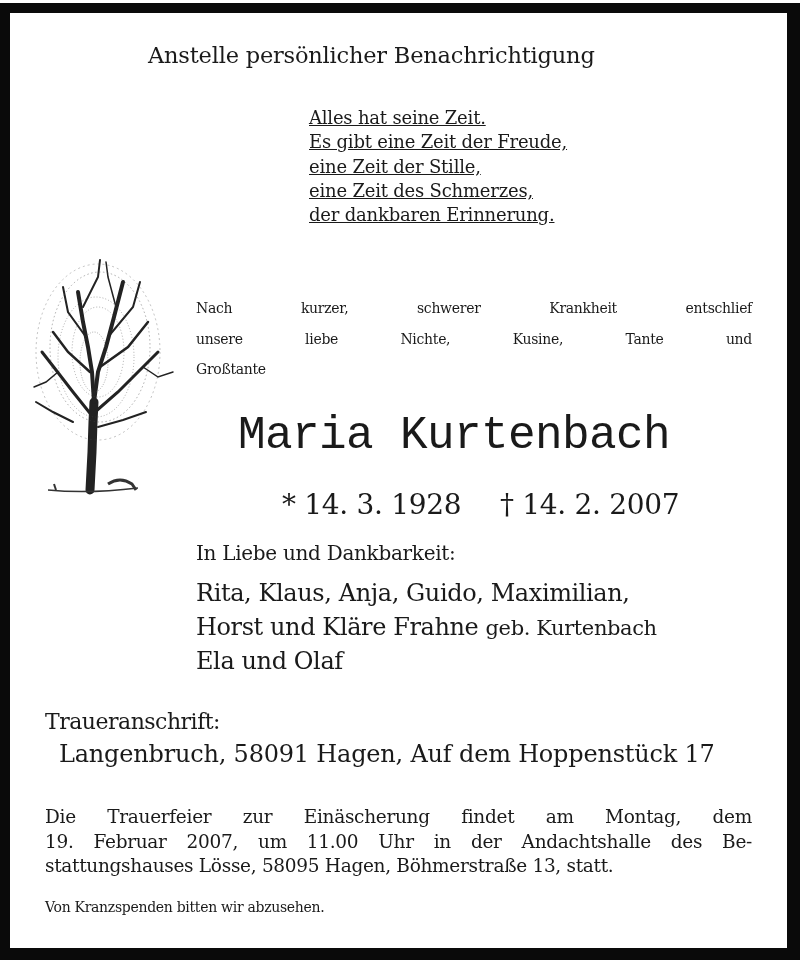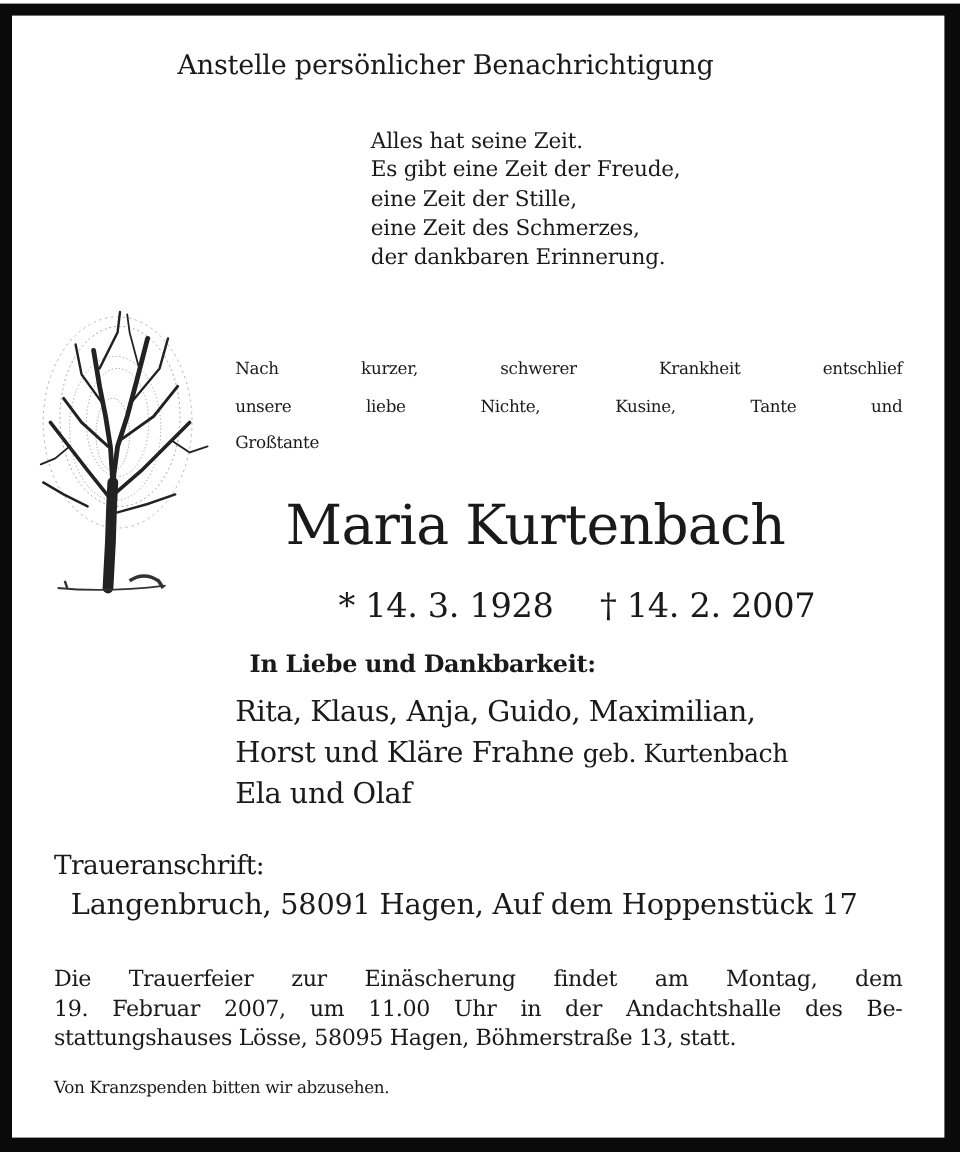--- a/index.html
+++ b/index.html
@@ -10,38 +10,38 @@
   }
   .paper {
     position: absolute; left: 10px; top: 13px; width: 777px; height: 935px;
     background: #ffffff;
   }
   .serif { font-family: "DejaVu Serif", "Liberation Serif", serif; color: #1a1a1a; }
   .abs { position: absolute; white-space: nowrap; }
 
   .heading { left: 148px; top: 42px; font-size: 22.5px; letter-spacing: -0.2px; }
   .poem { left: 309px; top: 106px; font-size: 18px; line-height: 24.3px; letter-spacing: -0.2px; }
-  .poem div { white-space: nowrap; }
+  .poem div { white-space: nowrap; text-decoration: underline; }
 
   .tree { position: absolute; left: 28px; top: 252px; width: 152px; height: 246px; }
 
   .intro {
     position: absolute; left: 196px; top: 293px; width: 556px;
     font-size: 14px; line-height: 30.5px; text-align: justify; text-align-last: left;
     letter-spacing: -0.3px;
   }
   .intro .line { display: block; text-align: justify; text-align-last: justify; white-space: nowrap; }
   .intro .line.last { text-align-last: left; }
 
-  .name { left: 238px; top: 410px; font-size: 46px; letter-spacing: -0.6px; }
+  .name { left: 238px; top: 410px; font-size: 46px; letter-spacing: -0.6px; font-family: Liberation Mono, monospace; }
   .dates { top: 488px; font-size: 28px; letter-spacing: -0.3px; }
   .birth { left: 282px; }
   .death { left: 500px; }
 
-  .thanks { left: 208px; top: 541px; font-size: 20px; letter-spacing: -0.3px; font-weight: bold; }
+  .thanks { left: 196px; top: 541px; font-size: 20px; letter-spacing: -0.3px; }
   .family { position: absolute; left: 196px; top: 577px; font-size: 24px; line-height: 33.5px; letter-spacing: -0.4px; }
   .family div { white-space: nowrap; }
   .family .small { font-size: 21px; }
 
   .addr-label { left: 45px; top: 709px; font-size: 22px; letter-spacing: -0.5px; }
   .addr { left: 59px; top: 740px; font-size: 24px; letter-spacing: -0.2px; }
 
   .service {
     position: absolute; left: 45px; top: 805px; width: 707px;
     font-size: 18.5px; line-height: 24.5px; letter-spacing: -0.3px;

